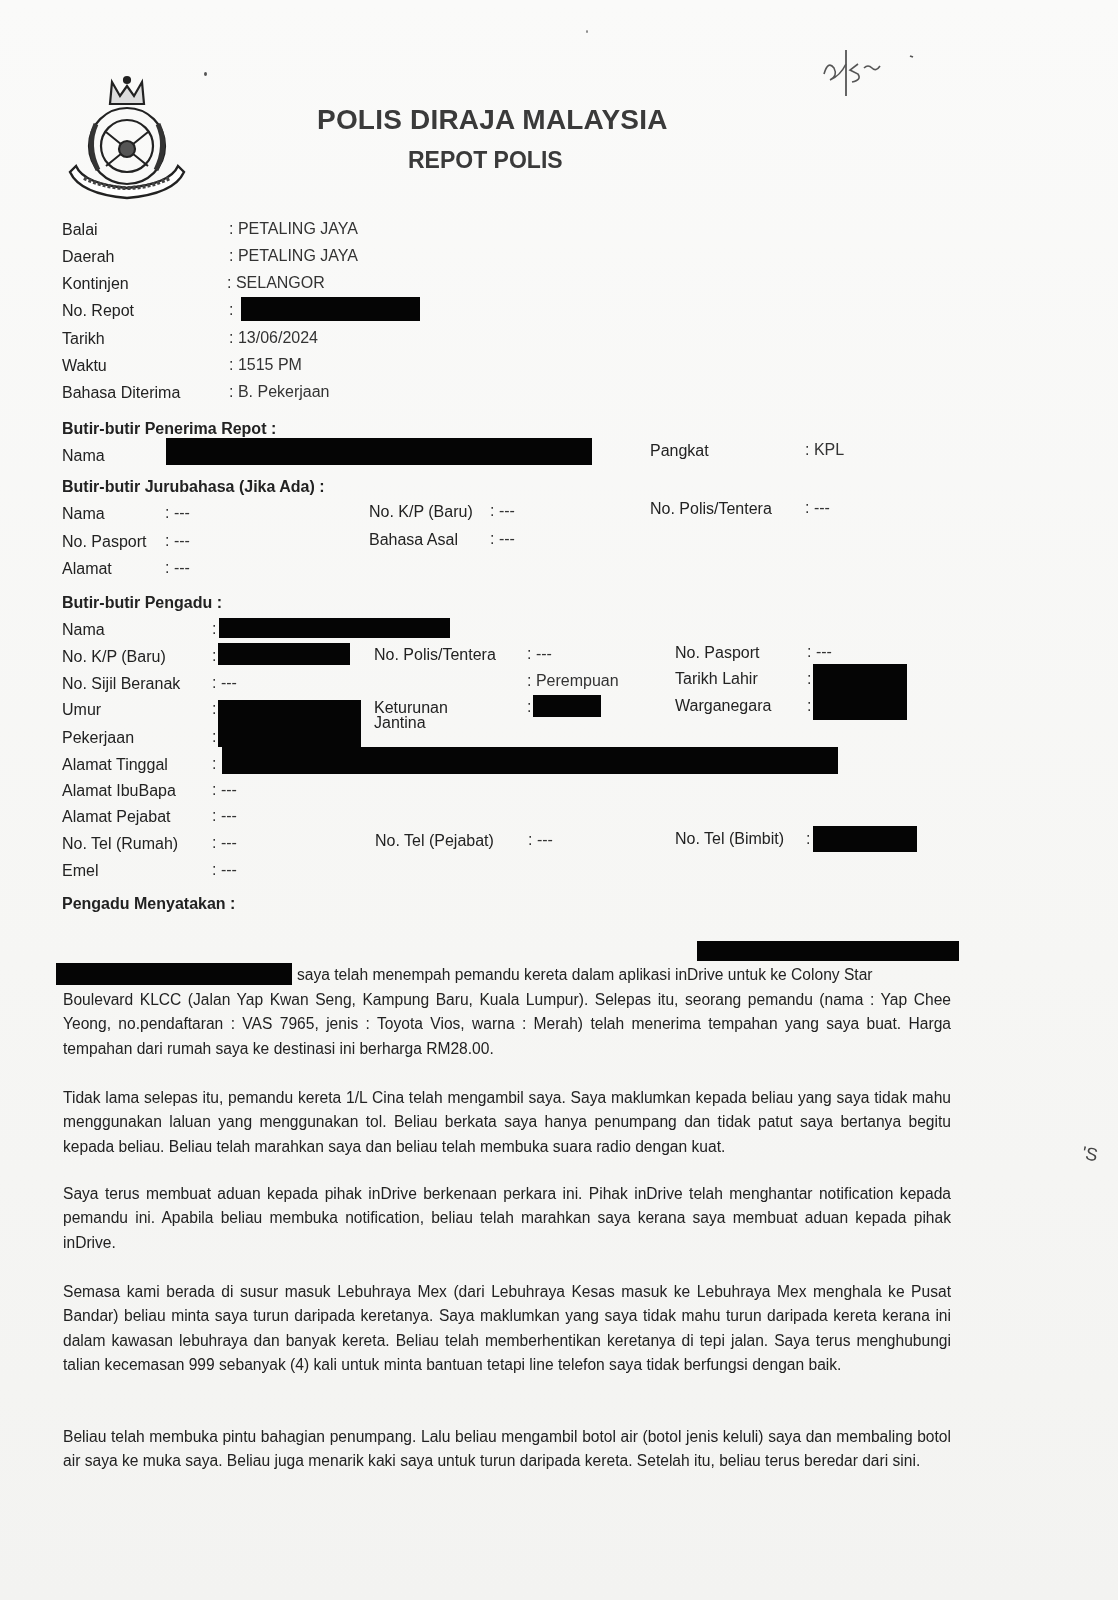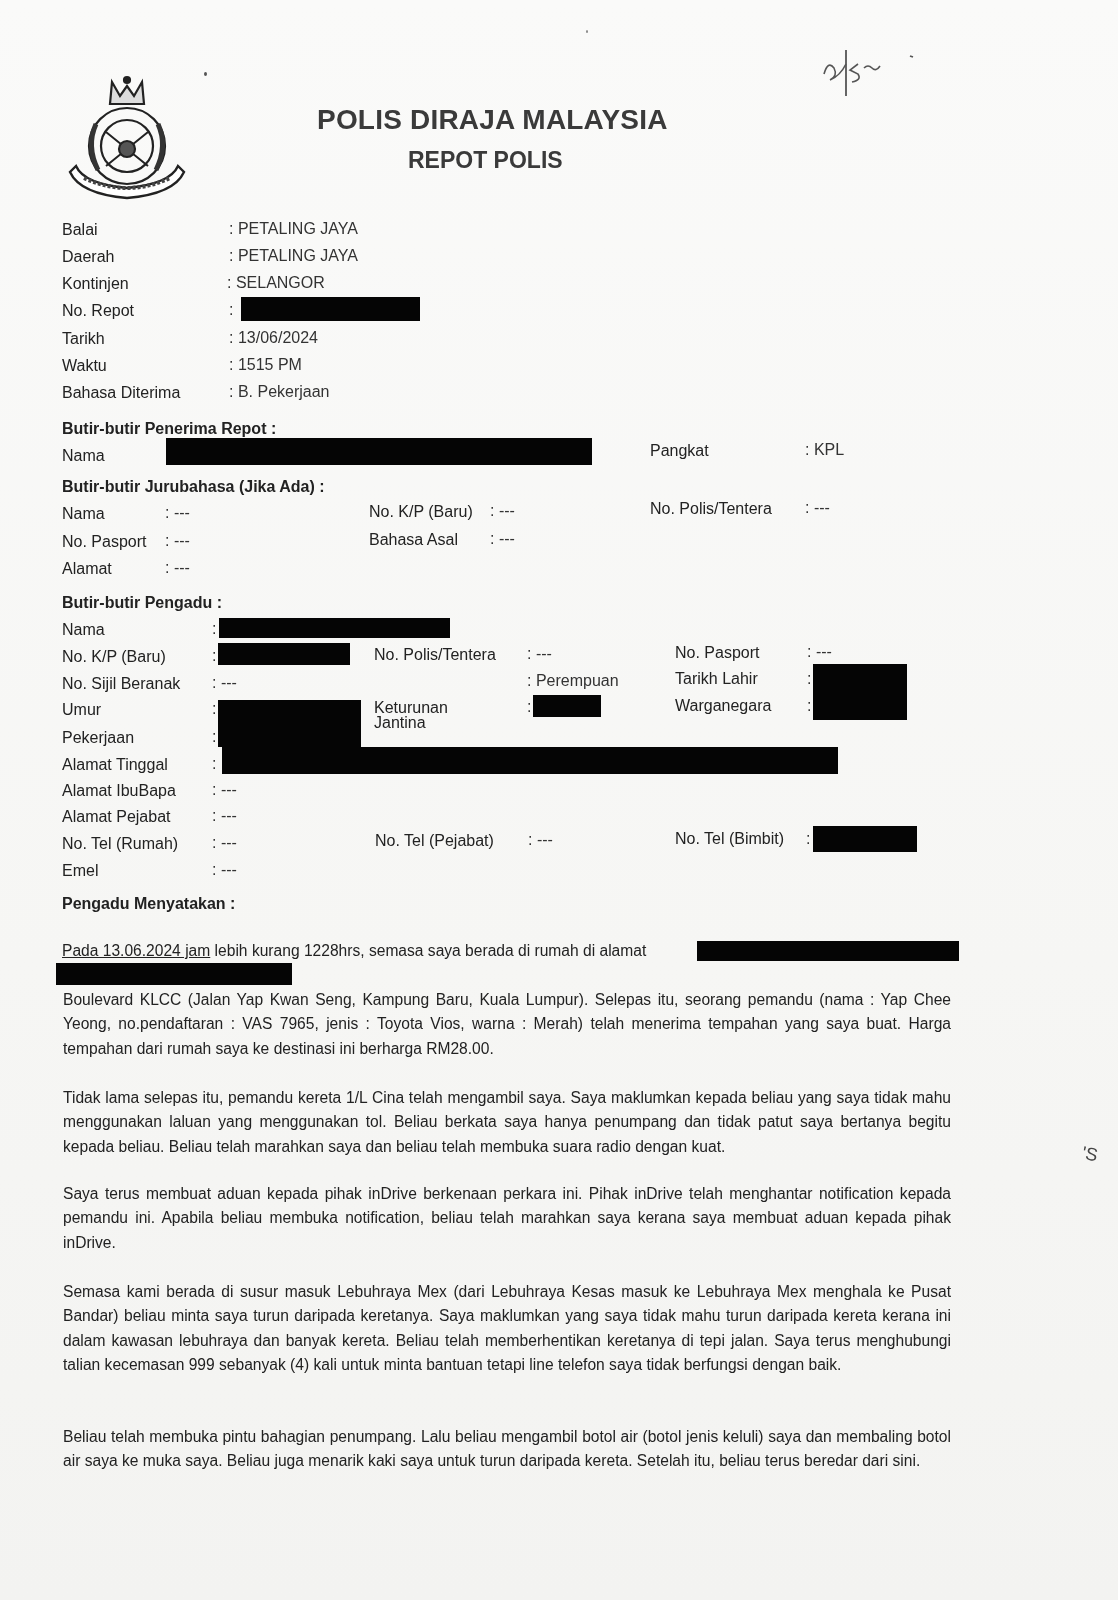--- a/index.html
+++ b/index.html
@@ -145,25 +145,23 @@
   <div class="abs val" style="left:528px;top:831px;">: ---</div>
   <div class="abs lbl" style="left:675px;top:830px;">No. Tel (Bimbit)</div>
   <div class="abs val" style="left:806px;top:830px;">:</div>
   <div class="redact" style="left:813px;top:826px;width:104px;height:26px;"></div>
 
   <div class="abs lbl" style="left:62px;top:862px;">Emel</div>
   <div class="abs val" style="left:212px;top:861px;">: ---</div>
 
   <div class="abs hdr" style="left:62px;top:895px;">Pengadu Menyatakan :</div>
 
-  <div class="abs" style="left:62px;top:942px;font-size:15.6px;color:#222;">
-    <span class="ul">Pada 13.06.2024 jam</span><span> lebih kurang 1228hrs, semasa saya berada di rumah di alamat</span>
-  </div>
   <div class="redact" style="left:697px;top:941px;width:262px;height:20px;"></div>
   <div class="redact" style="left:56px;top:963px;width:236px;height:22px;"></div>
+  <div class="abs" style="left:297px;top:966px;width:652px;font-size:15.6px;color:#222;text-align:justify;">saya telah menempah pemandu kereta dalam aplikasi inDrive untuk ke Colony Star</div>
 
   <div class="para" style="top:988px;">
     <p>Boulevard KLCC (Jalan Yap Kwan Seng, Kampung Baru, Kuala Lumpur). Selepas itu, seorang pemandu (nama : Yap Chee Yeong, no.pendaftaran : VAS 7965, jenis : Toyota Vios, warna : Merah) telah menerima tempahan yang saya buat. Harga tempahan dari rumah saya ke destinasi ini berharga RM28.00.</p>
   </div>
   <div class="para" style="top:1086px;">
     <p>Tidak lama selepas itu, pemandu kereta 1/L Cina telah mengambil saya. Saya maklumkan kepada beliau yang saya tidak mahu menggunakan laluan yang menggunakan tol. Beliau berkata saya hanya penumpang dan tidak patut saya bertanya begitu kepada beliau. Beliau telah marahkan saya dan beliau telah membuka suara radio dengan kuat.</p>
   </div>
   <div class="para" style="top:1182px;">
     <p>Saya terus membuat aduan kepada pihak inDrive berkenaan perkara ini. Pihak inDrive telah menghantar notification kepada pemandu ini. Apabila beliau membuka notification, beliau telah marahkan saya kerana saya membuat aduan kepada pihak inDrive.</p>
   </div>

